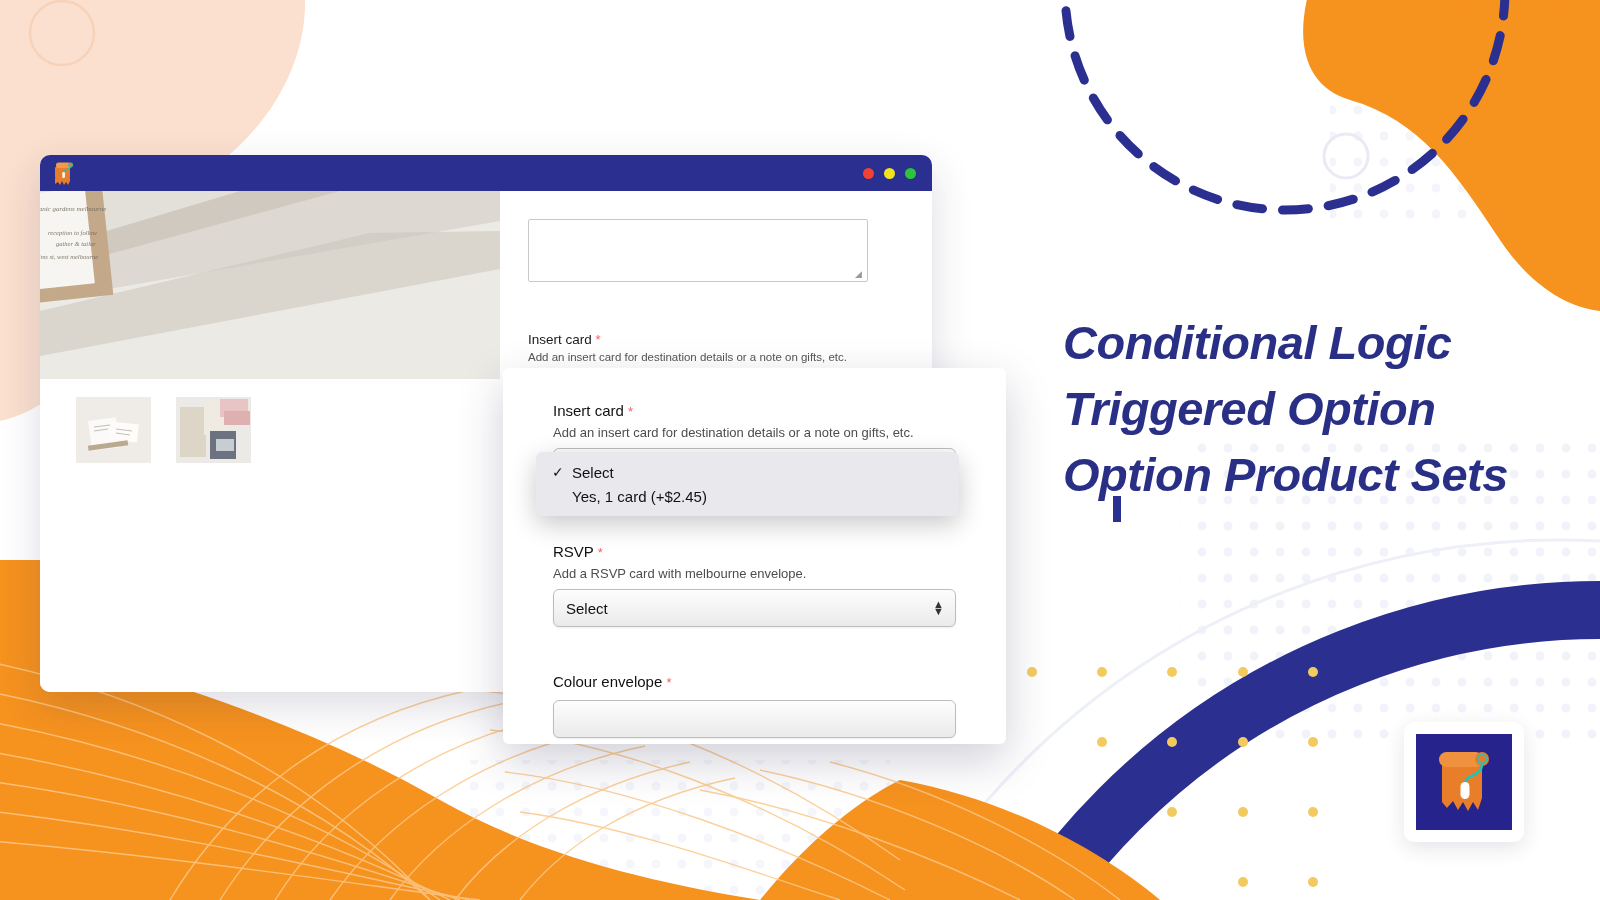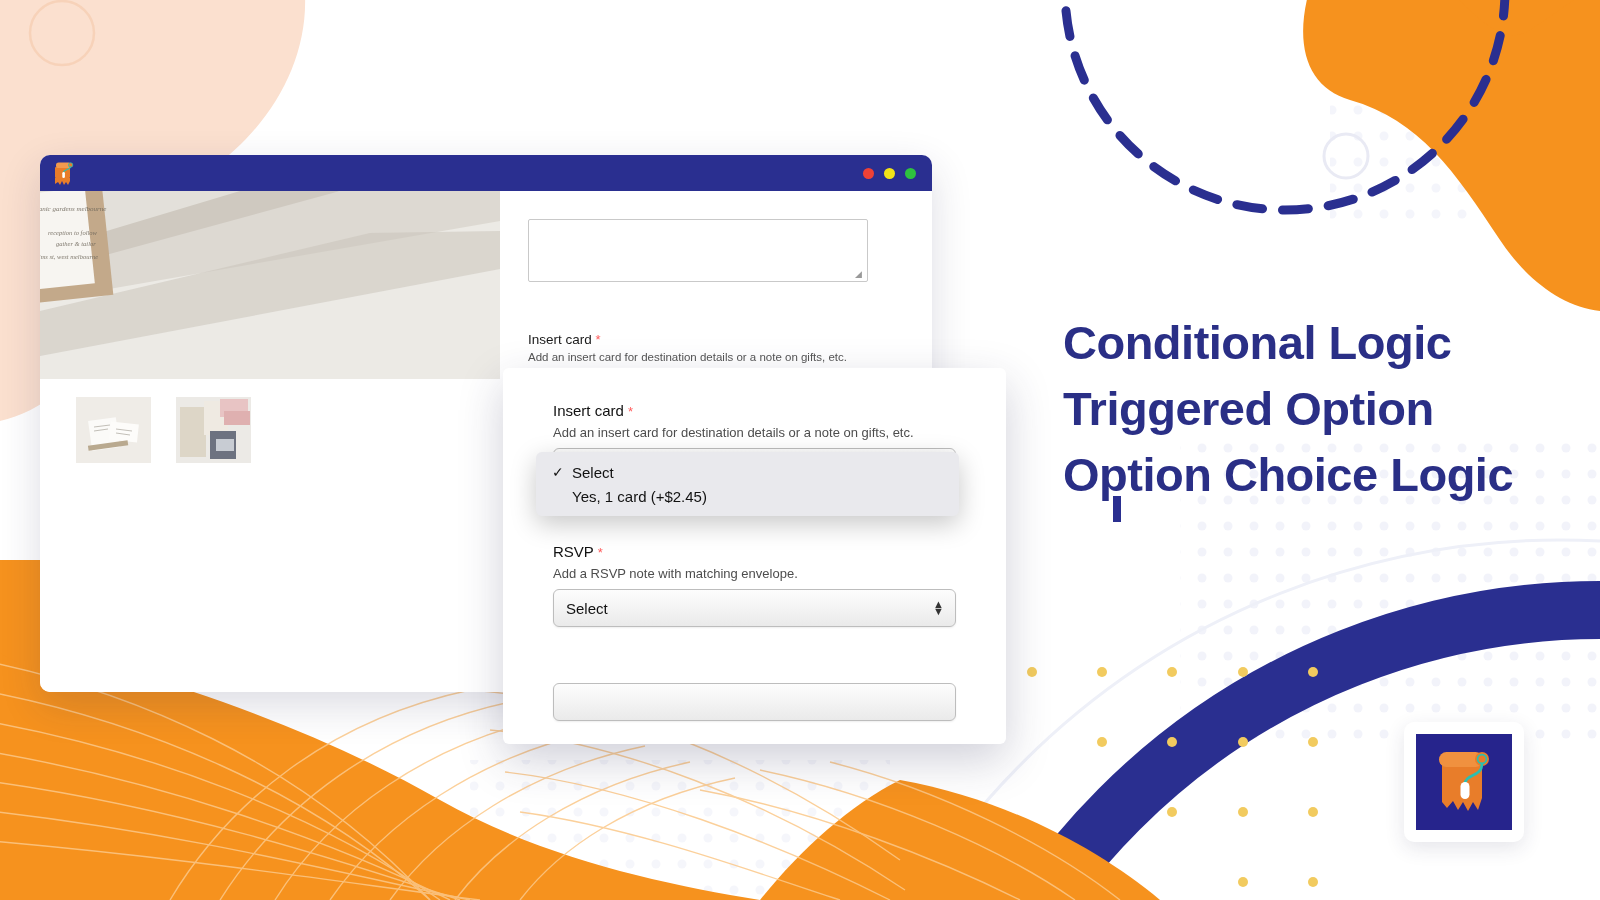--- a/index.html
+++ b/index.html
@@ -20,21 +20,21 @@
     position: absolute;
     left: 1063px; top: 310px;
     width: 500px;
     z-index: 6;
     color: #2a2f86;
     font-weight: bold;
     font-size: 47px;
     line-height: 66px;
     letter-spacing: -0.5px;
   }
-  .headline-line { display: block; white-space: nowrap; }
+  .headline-line { display: block; white-space: nowrap; font-style: italic; }
 
   
   .browser-window {
     position: absolute;
     left: 40px; top: 155px;
     width: 892px; height: 537px;
     background: #ffffff;
     border-radius: 10px;
     box-shadow: 0 14px 40px rgba(40,40,80,0.16);
     z-index: 3;
@@ -277,21 +277,21 @@
         <path d="M760,770 C880,795 1000,848 1075,900"></path>
         <path d="M830,762 C940,790 1050,845 1120,900"></path>
       </g>
     </g>
   </svg>
 </div>
 
 <div class="headline">
   <span class="headline-line">Conditional Logic</span>
   <span class="headline-line">Triggered Option</span>
-  <span class="headline-line">Option Choice Logic</span>
+  <span class="headline-line">Option Product Sets</span>
 </div>
 
 <div class="browser-window">
 
   <div class="title-bar">
     <span>
       <svg class="title-logo" viewBox="0 0 24 26">
         <rect x="3" y="7" width="15" height="11" rx="1" fill="#e87d2a"></rect>
         <path d="M3 18 h15 v3 l-2 4 -2-3 -2 3 -2-4 -2 4 -2-3 -3 2 z" fill="#e87d2a"></path>
         <rect x="4" y="2.5" width="15" height="5.5" rx="2.6" fill="#f19a4e"></rect>
@@ -402,33 +402,37 @@
     </div>
   </div>
 
   <div class="popup-gap-a"></div>
 
   <div>
     <div class="popup-label">
       <span>RSVP</span>
       <span class="req-star">*</span>
     </div>
-    <div class="popup-help">Add a RSVP note with matching envelope.</div>
+    <div class="popup-help">Add a RSVP card with melbourne envelope.</div>
     <div class="popup-select">
       <span>Select</span>
       <span class="select-arrows">
         <span>▲</span>
           <span>▼</span>
       </span>
     </div>
   </div>
 
   <div class="popup-gap-b"></div>
 
   <div>
+    <div class="popup-label">
+      <span>Colour envelope</span>
+      <span class="req-star">*</span>
+    </div>
     <div class="popup-select" style="margin-top:10px;">
       <span></span>
     </div>
   </div>
 </div>
 
 <div class="dropdown-list">
   <div class="dd-item">
     <span class="dd-check">✓</span>
     <span class="dd-text">Select</span>

